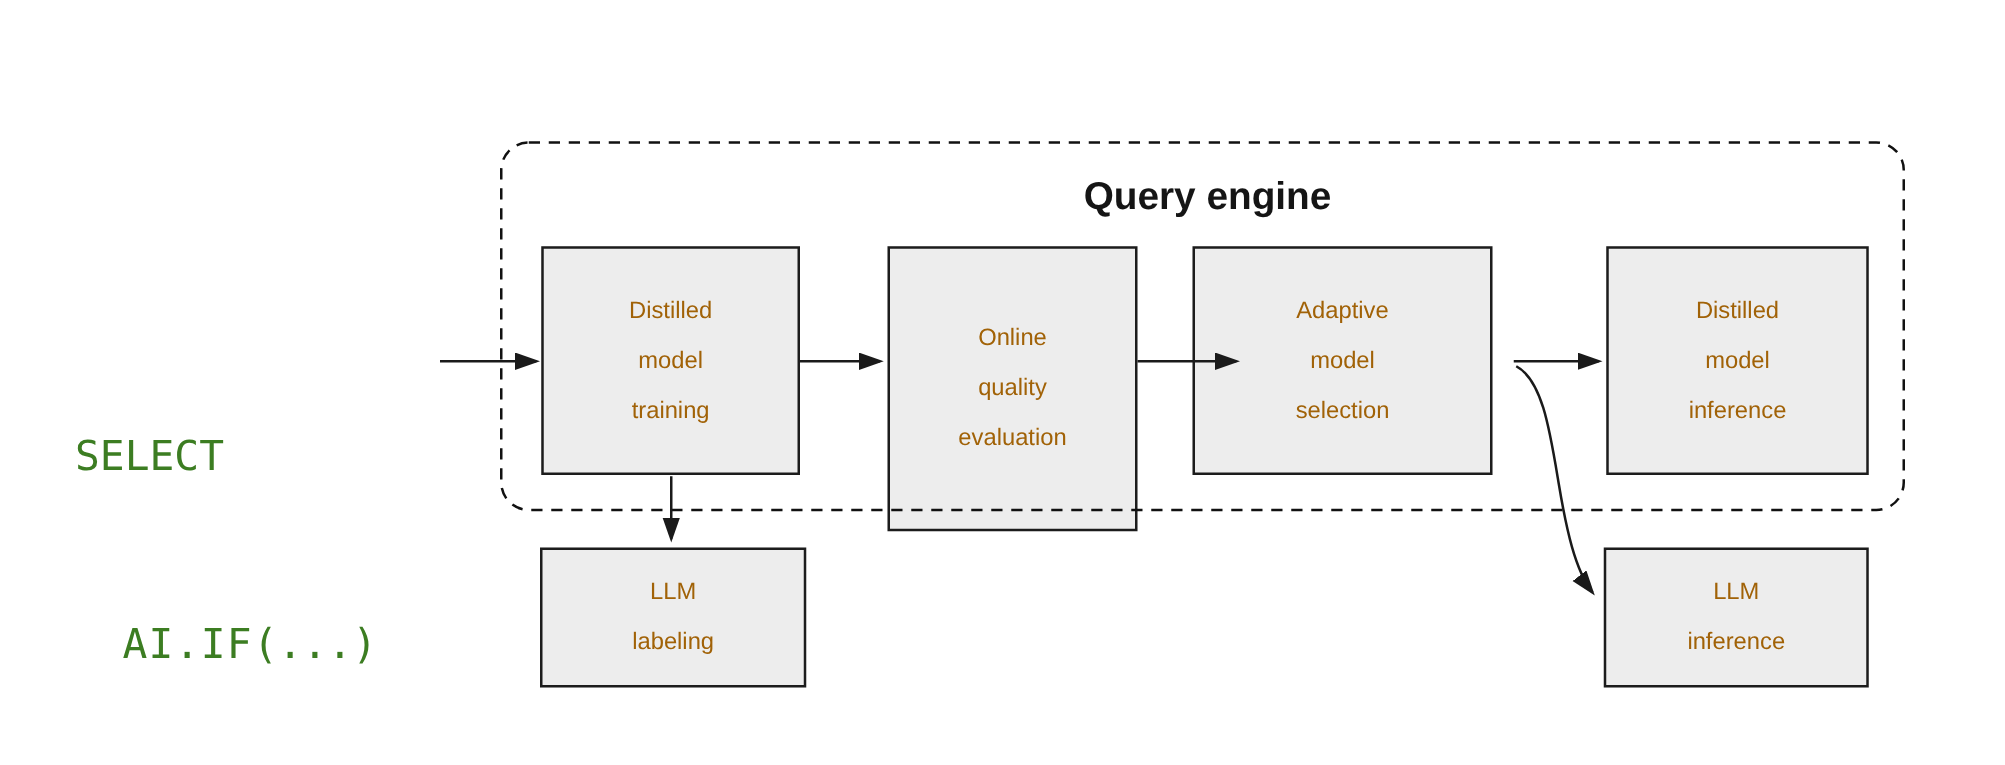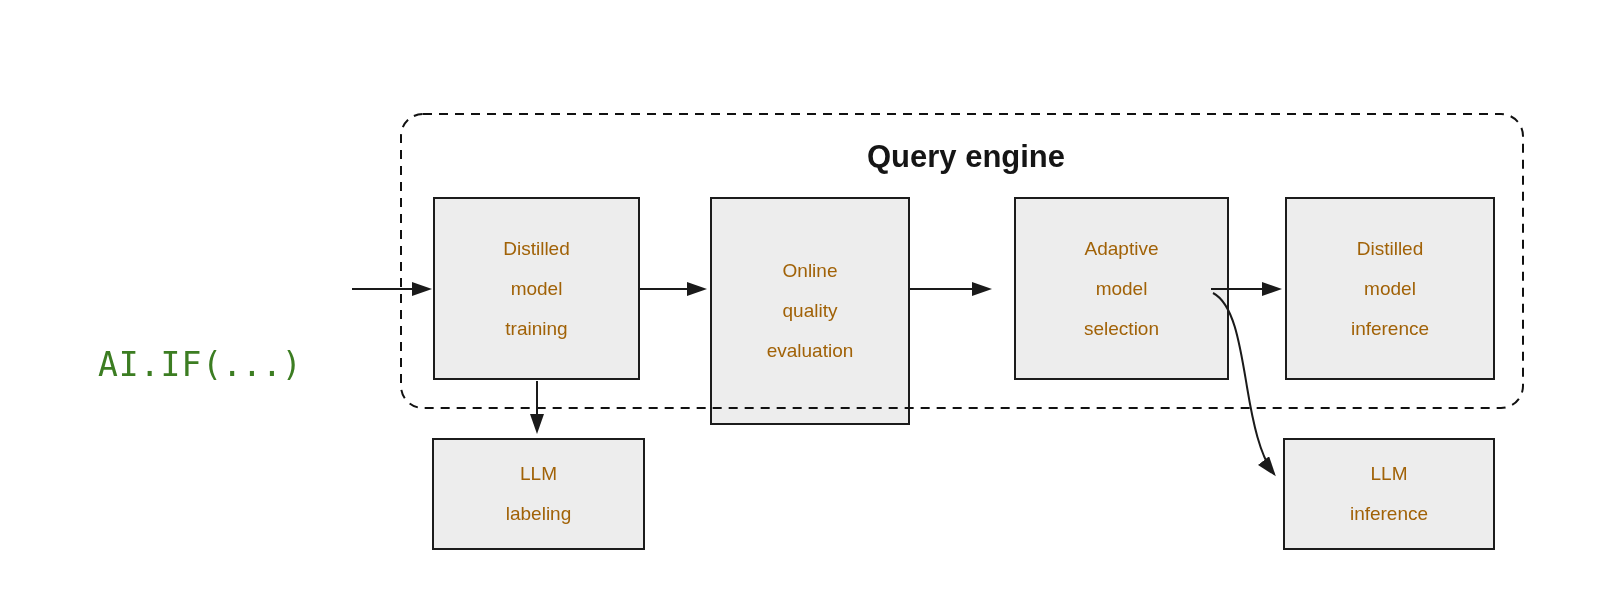--- a/index.html
+++ b/index.html
@@ -56,39 +56,40 @@
     align-items: center;
     justify-content: center;
     text-align: center;
     font-size: 19px;
     line-height: 40px;
     color: #a16207;
     white-space: pre-line;
   }
   .n-training   { left: 433px;  top: 197px; width: 207px; height: 183px; }
   .n-evaluation { left: 710px;  top: 197px; width: 200px; height: 228px; }
-  .n-selection  { left: 1014px;  top: 197px; width: 215px; height: 183px; }
+  .n-selection  { left: 954px;  top: 197px; width: 240px; height: 183px; }
   .n-inference  { left: 1285px; top: 197px; width: 210px; height: 183px; }
   .n-llm-labeling  { left: 432px;  top: 438px; width: 213px; height: 112px; }
   .n-llm-inference { left: 1283px; top: 438px; width: 212px; height: 112px; }
   
   .overlay {
     position: absolute;
     left: 0; top: 0;
     width: 1604px;
     height: 612px;
     pointer-events: none;
   }
 </style>
 </head>
 <body>
 
 <div class="stage">
 
   <div class="code">
+    <div><span>SELECT</span></div>
     <div class="indent"><span class="kw">AI.IF</span><span>(...)</span></div>
   </div>
 
   <div class="engine">
     <div class="engine-title">Query engine</div>
   </div>
 
   <div class="node n-training">
     <span>Distilled
 model

